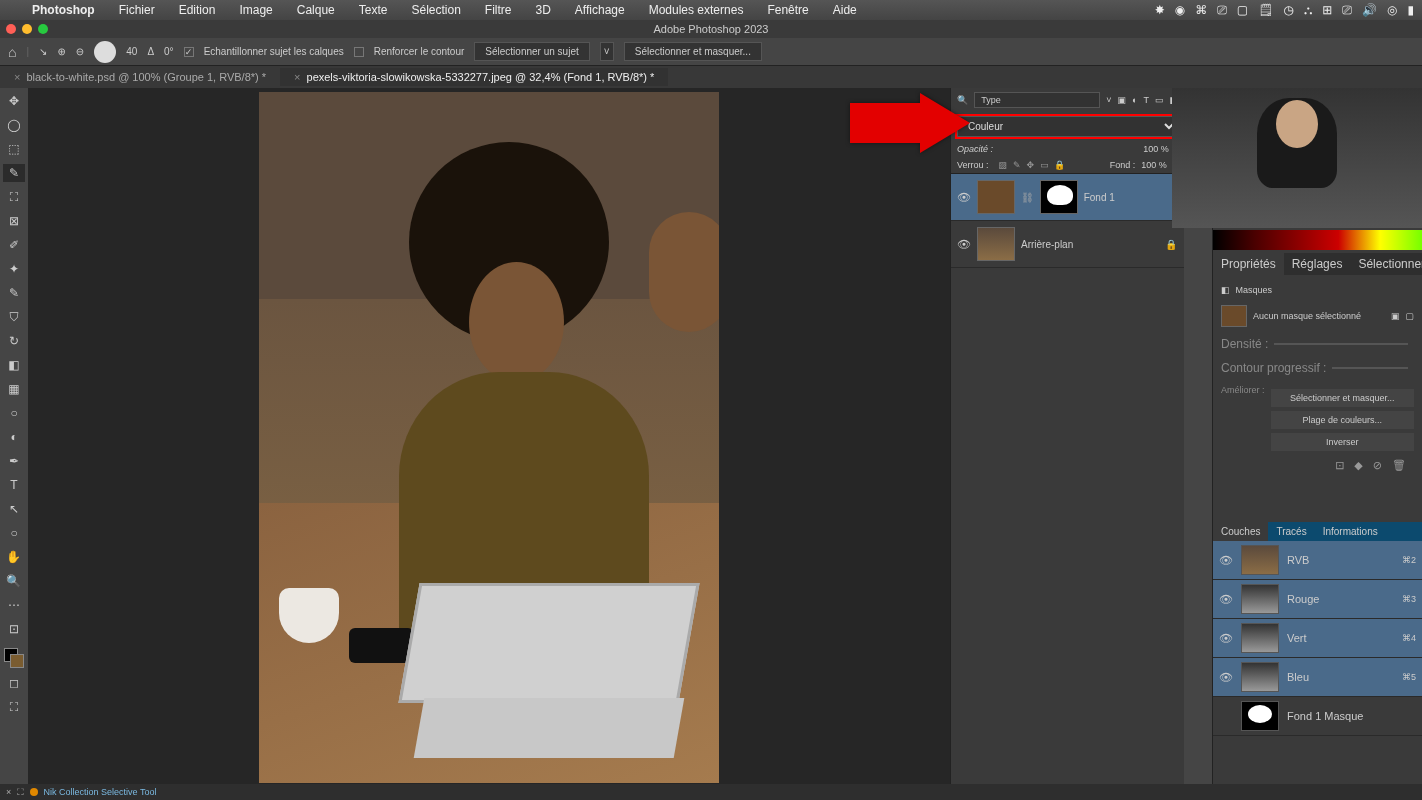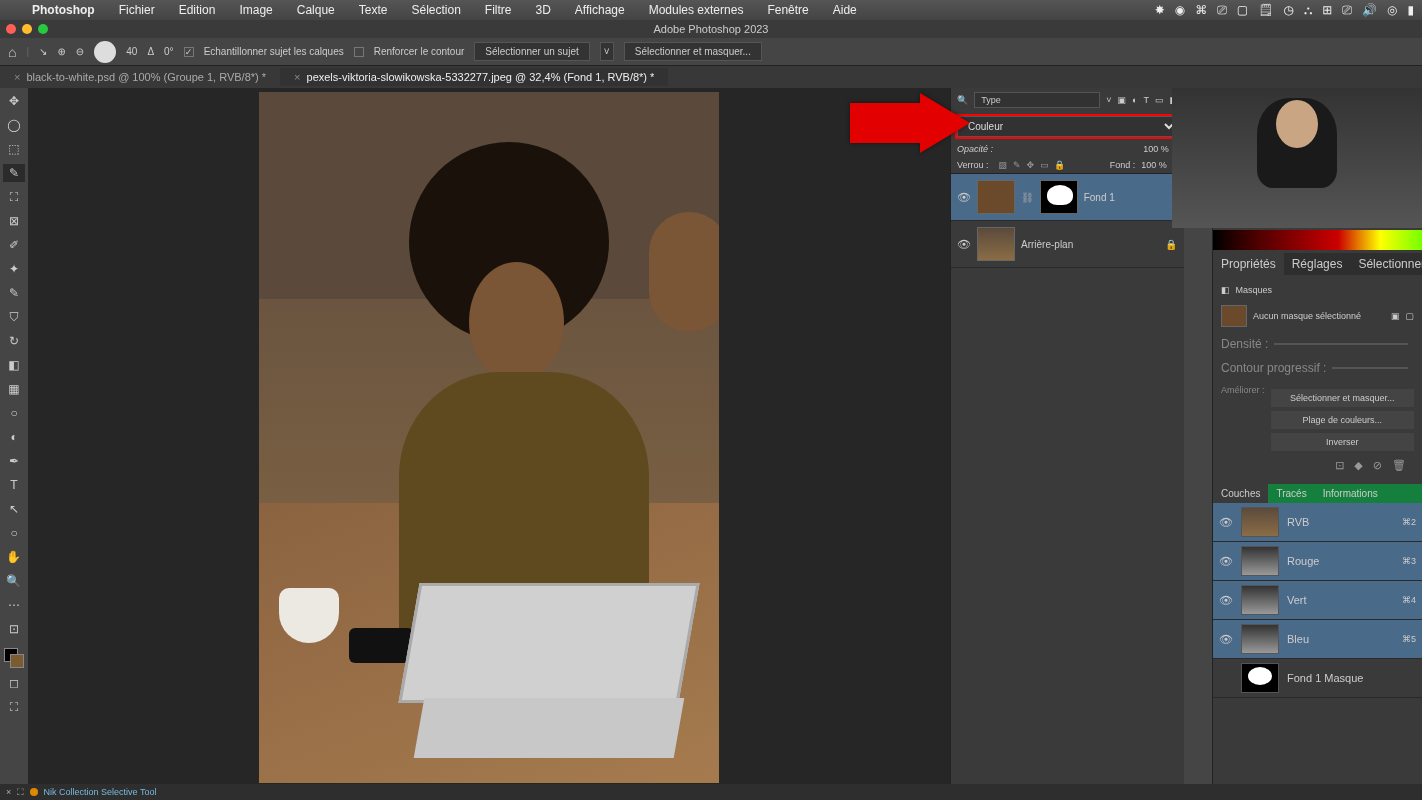--- a/index.html
+++ b/index.html
@@ -72,21 +72,21 @@
 .prop-tabs { display:flex; background:#2e2e2e; font-size:12px; margin-top:165px; }
 .prop-tabs span { padding:4px 8px; }
 .prop-tabs span.act { background:#3a3a3a; }
 .prop-body { padding:8px; font-size:9px; }
 .mask-row { display:flex; align-items:center; gap:6px; margin:8px 0; }
 .mask-row .msw { width:26px; height:22px; background:#6a4a2a; border:1px solid #666; }
 .slider-row { display:flex; align-items:center; margin:10px 0; font-size:12px; color:#888; }
 .slider-row .track { flex:1; height:2px; background:#555; margin:0 6px; }
 .btn { background:#444; padding:4px 10px; font-size:9px; text-align:center; margin:4px 0; }
 .btnrow { display:flex; justify-content:flex-end; gap:10px; padding:4px 8px; color:#999; font-size:11px; }
-.ch-tabs { display:flex; background:#15803d; font-size:10px; }
+.ch-tabs { display:flex; background:#0c4a6e; font-size:10px;margin-top:38px; }
 .ch-tabs span { padding:4px 8px; }
 .ch-tabs span.act { background:#3a3a3a; }
 .channel { display:flex; align-items:center; padding:4px 6px; gap:8px; border-bottom:1px solid #2a2a2a; background:#4a6a8a; }
 .channel .eye { width:14px; }
 .channel .cth { width:38px; height:30px; background:#888; border:1px solid #555; }
 .channel .cth.color { background:linear-gradient(#5b4a3c,#8b6d46); }
 .channel .cth.bw { background:linear-gradient(#333,#999); }
 .channel .cth.msk { background:#000; position:relative; }
 .channel .cth.msk::after{content:"";position:absolute;top:3px;left:6px;width:24px;height:18px;background:#fff;border-radius:50%;}
 .channel .sc { margin-left:auto; font-size:9px; }

